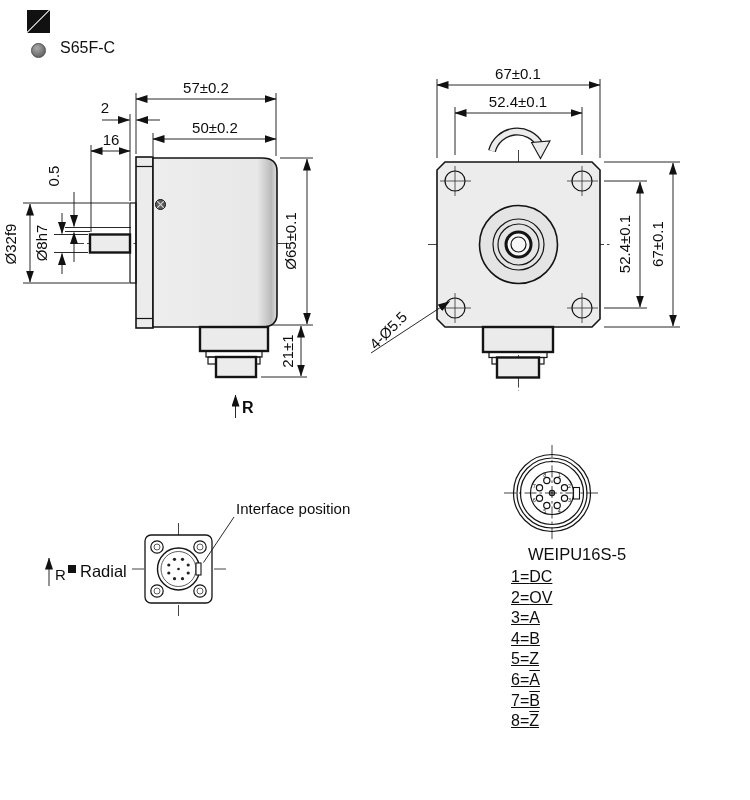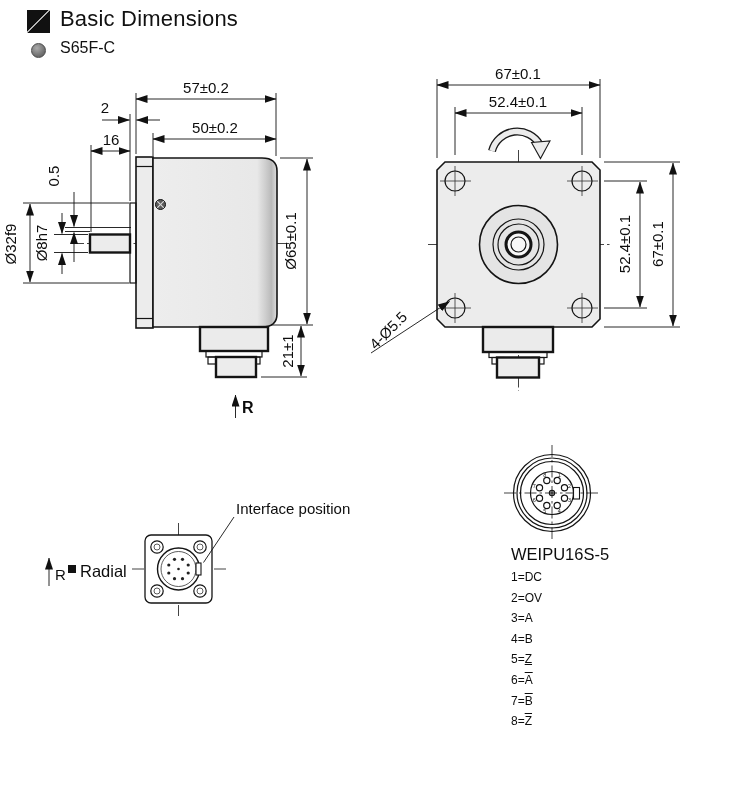--- a/index.html
+++ b/index.html
@@ -19,32 +19,31 @@
   .tn{stroke:#141414;stroke-width:1.2;fill:none;}
   .th{stroke:#141414;stroke-width:2.4;}
   .cl{stroke:#222;stroke-width:.85;fill:none;stroke-dasharray:12 3 2.5 3;}
   .hx{stroke:#333;stroke-width:.8;fill:none;}
   .dt{font-family:"Liberation Sans",sans-serif;font-size:15px;fill:#0d0d0d;}
   .mid{text-anchor:middle;}
   .pn{font-family:"Liberation Sans",sans-serif;font-size:5.5px;fill:#222;text-anchor:middle;}
   .rb{font-weight:bold;font-size:16px;}
   
   .pins{position:absolute;left:511px;top:545px;color:#0d0d0d;}
-  .pins-title{font-size:16.5px;margin-bottom:3px;}
-  #pin-list div{font-size:12px;line-height:20.6px;}
+  .pins-title{font-size:16.5px;margin-bottom:3px;margin-left:17px;}
+  #pin-list div{font-size:16px;line-height:20.6px;text-decoration:underline;}
   .ov{text-decoration:overline;}
   .un{text-decoration:underline;}
 </style>
 </head>
 <body>
 
 <div id="stage">
 
   <div class="hdr-icon-sq"></div>
-  <div class="hdr-title">Basic Dimensions</div>
   <div class="hdr-icon-dot"></div>
   <div class="hdr-model">S65F-C</div>
 
   <svg width="750" height="800" viewBox="0 0 750 800">
     <defs>
       <marker id="ar" viewBox="0 0 12 8" markerWidth="12" markerHeight="8" refX="11.5" refY="4" orient="auto-start-reverse" markerUnits="userSpaceOnUse">
         <path d="M0,0 L12,4 L0,8 Z" fill="#111"></path>
       </marker>
       <linearGradient id="bodyG" x1="0" y1="0" x2="1" y2="0">
         <stop offset="0" stop-color="#ededed"></stop>

